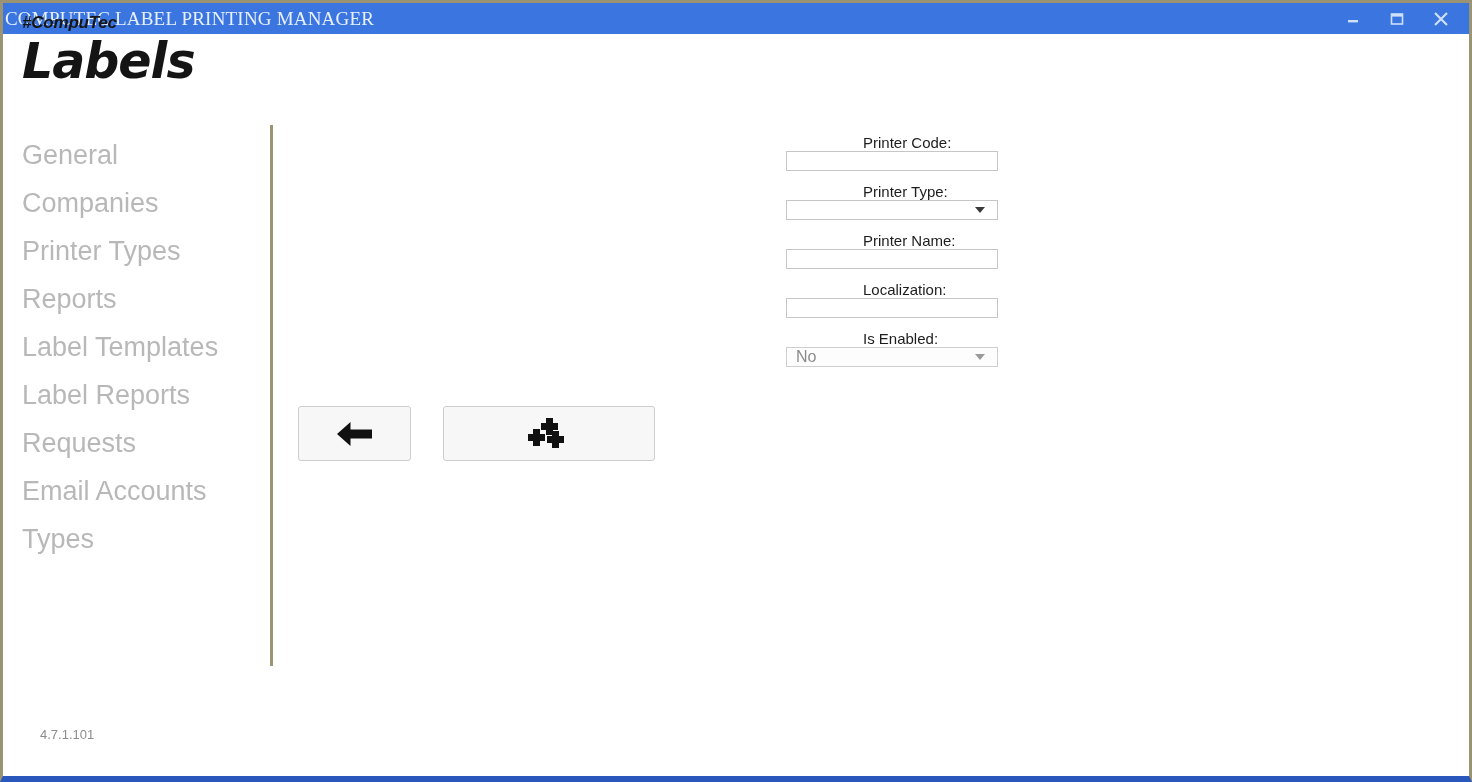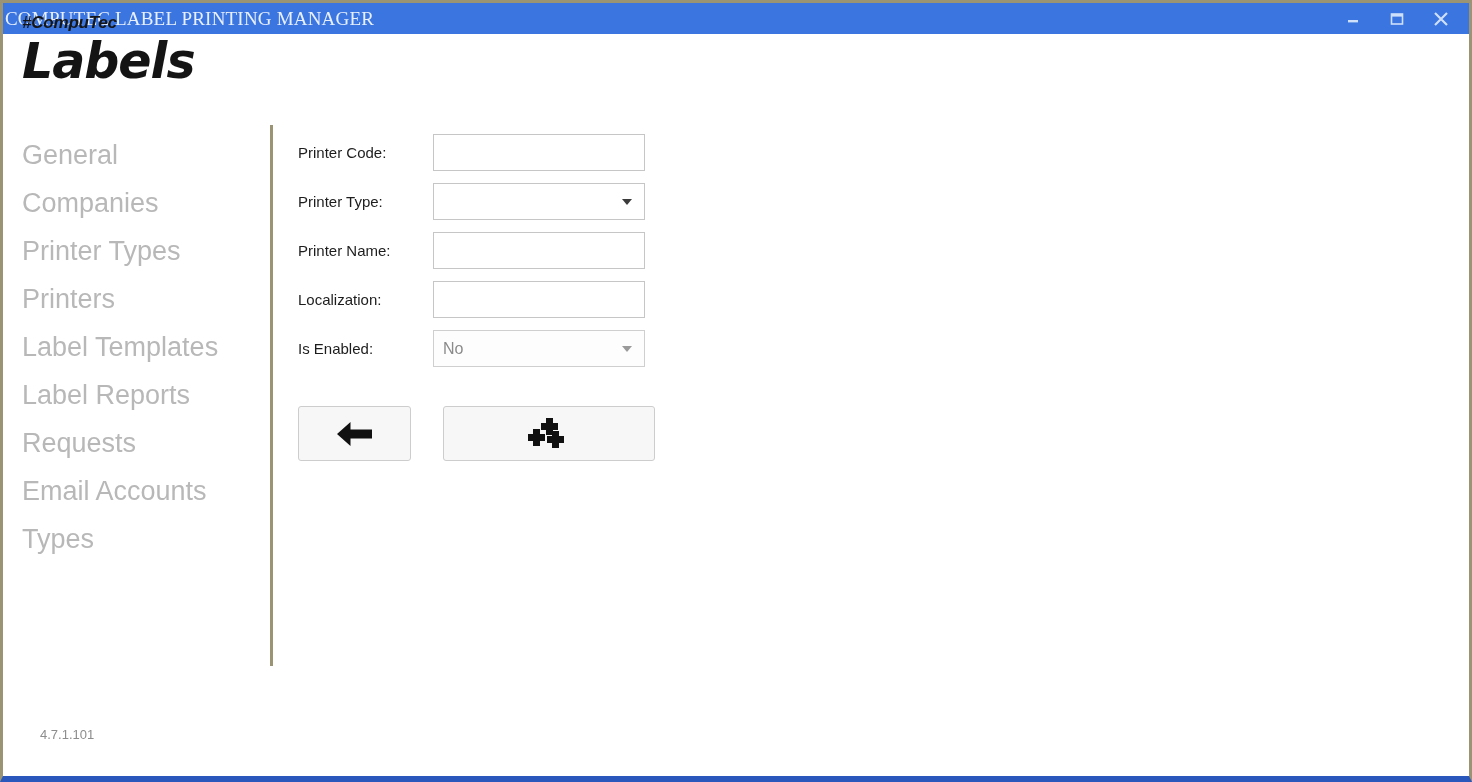--- a/index.html
+++ b/index.html
@@ -137,23 +137,24 @@
     font-size: 24px;
     color: #121212;
     line-height: 30px;
     margin: 0 0 31px 0;
     font-weight: normal;
     white-space: nowrap;
   }
 
   .form-row {
     display: flex;
-    align-items: center;
+    align-items: flex-end;
     height: 37px;
     margin-bottom: 12px;
+    flex-direction: column;
   }
   .form-label {
     width: 135px;
     font-size: 15px;
     color: #1d1d1d;
     font-family: "Liberation Sans", sans-serif;
     white-space: nowrap;
   }
   .field {
     width: 212px;
@@ -240,21 +241,21 @@
 
   <div class="logo">
     <div class="logo-top">#CompuTec</div>
     <div class="logo-main">Labels</div>
   </div>
 
   <div class="sidebar">
     <div class="nav-item">General</div>
     <div class="nav-item">Companies</div>
     <div class="nav-item">Printer Types</div>
-    <div class="nav-item">Printers</div>
+    <div class="nav-item">Reports</div>
     <div class="nav-item">Label Templates</div>
     <div class="nav-item">Label Reports</div>
     <div class="nav-item">Requests</div>
     <div class="nav-item">Email Accounts</div>
     <div class="nav-item">Types</div>
   </div>
 
   <div class="divider"></div>
 
   <div class="version">4.7.1.101</div>

